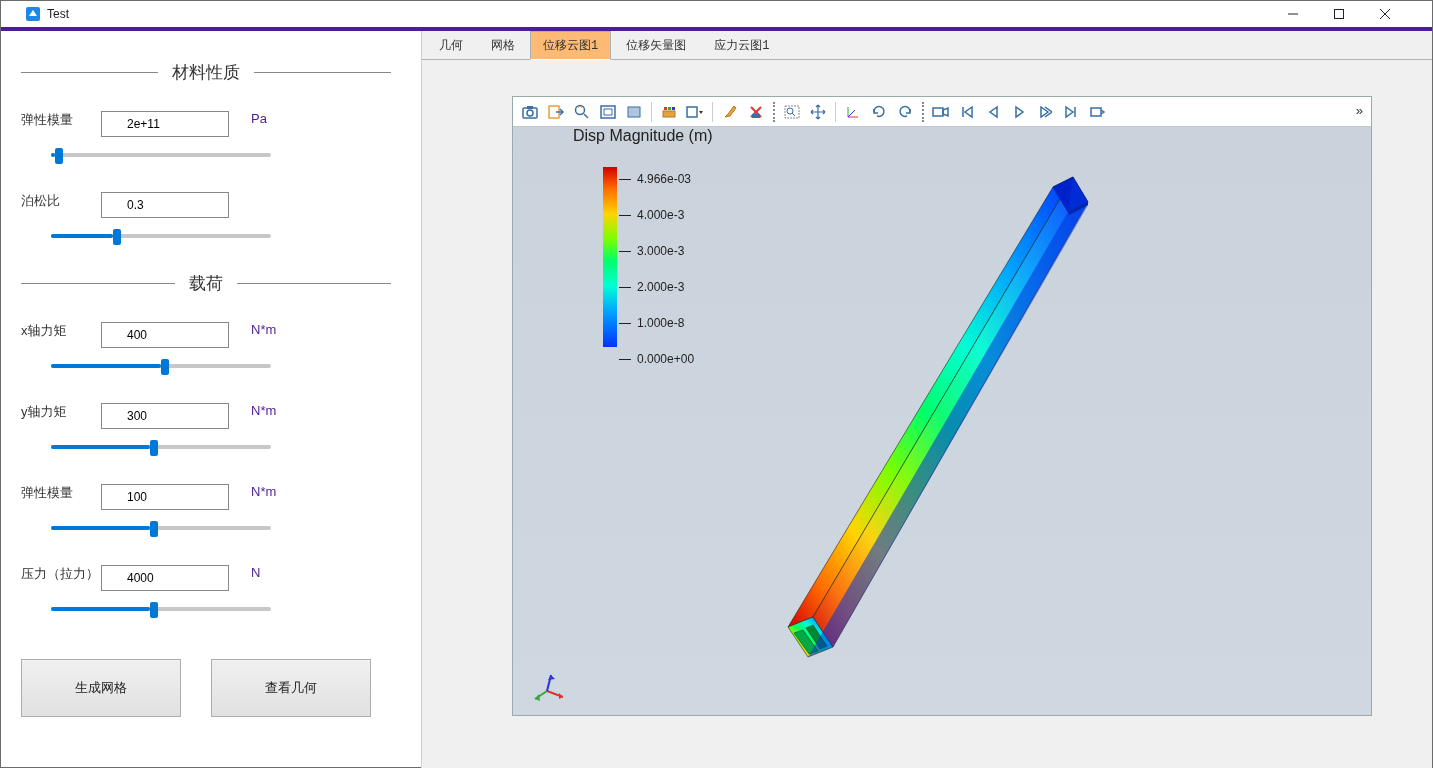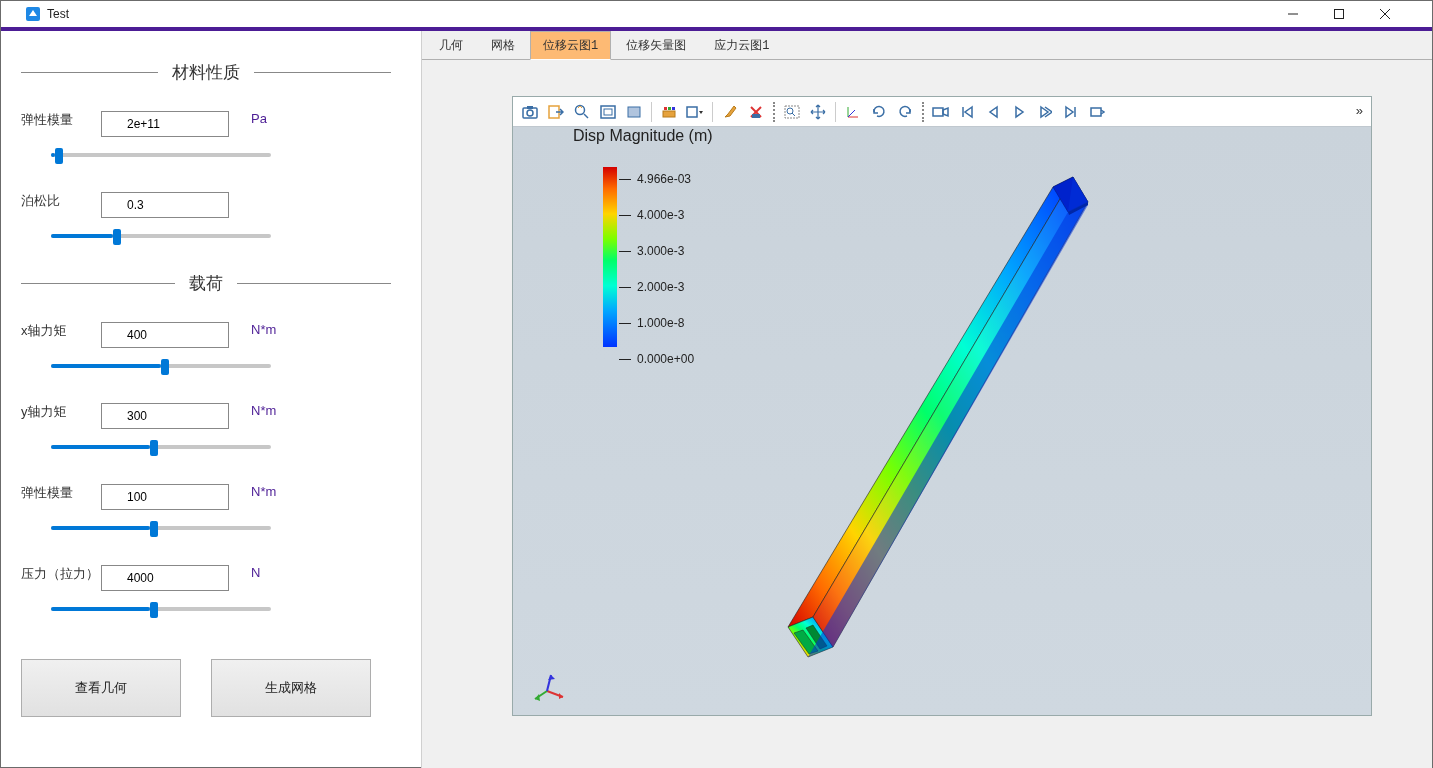--- a/index.html
+++ b/index.html
@@ -157,22 +157,22 @@
         <div class="field-unit">N</div>
       </div>
       <div class="slider-row">
         <div class="slider-track">
             <div class="slider-fill" style="width:45%"></div>
             <div class="slider-thumb" style="left:45%"></div>
           </div>
       </div>
 
       <div class="buttons-grid">
+        <div class="sq-button">生成网格</div>
         <div class="sq-button">查看几何</div>
-        <div class="sq-button">生成网格</div>
 
       </div>
     </div>
 
     <div class="content">
       <div class="tabs">
         <div class="tab">几何</div>
         <div class="tab">网格</div>
         <div class="tab active">位移云图1</div>
         <div class="tab">位移矢量图</div>

